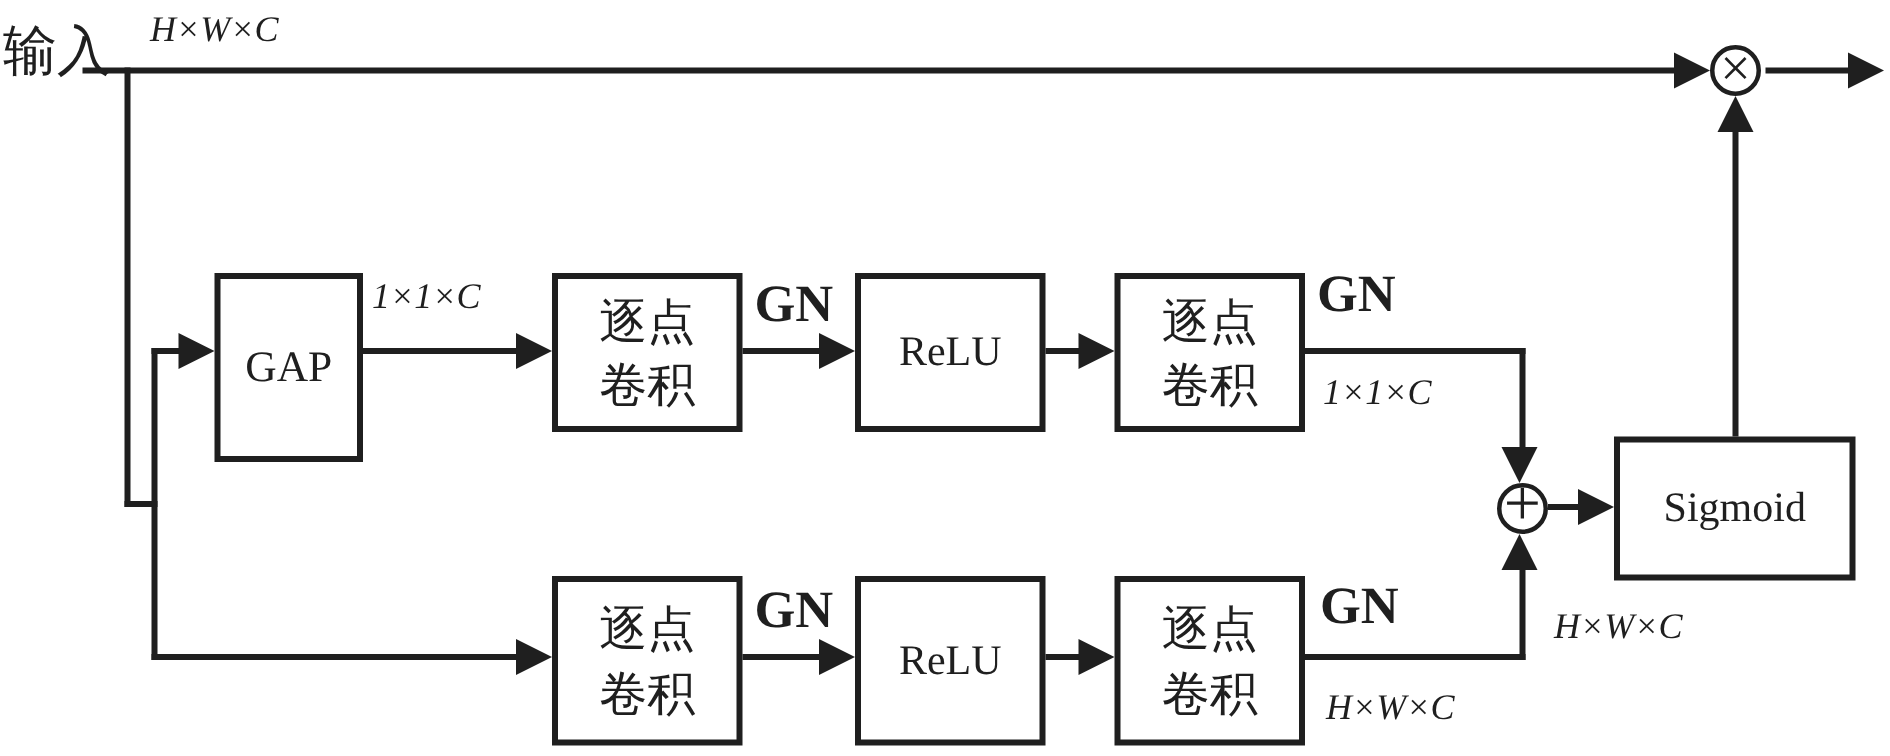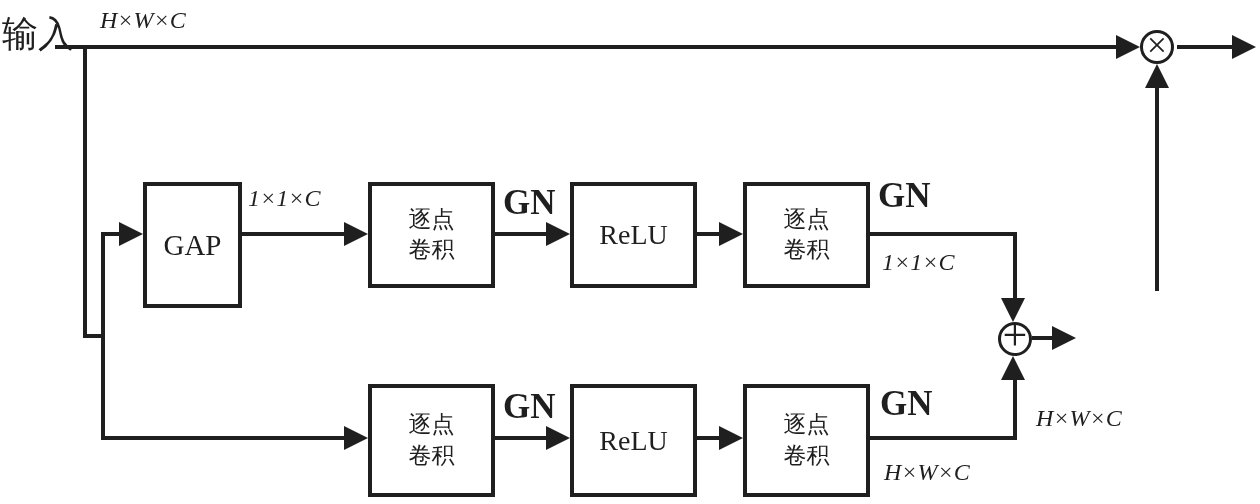--- a/index.html
+++ b/index.html
@@ -6,21 +6,21 @@
   .stage{
     position:relative;width:1260px;height:504px;background:#ffffff;overflow:hidden;
     font-family:"Liberation Serif","DejaVu Serif",serif;color:#1f1f1f;
   }
   .ln{position:absolute;background:#1f1f1f;}
   .box{
     position:absolute;box-sizing:border-box;border:4px solid #1f1f1f;background:#fff;
     display:flex;align-items:center;justify-content:center;text-align:center;
   }
   .box-en{font-size:28px;line-height:1;}
-  .box-cjk{font-size:23px;line-height:1.32;}
+  .box-cjk{font-size:32px;line-height:1.32;}
   .wrap2{display:inline-block;width:2.06em;text-align:center;}
   .node{
     position:absolute;box-sizing:border-box;width:34px;height:34px;border:3px solid #1f1f1f;
     border-radius:50%;background:#fff;display:flex;align-items:center;justify-content:center;
   }
   .op-x{font-size:36px;line-height:1;transform:translateY(-2px);}
   .op-p{font-size:44px;line-height:1;transform:translateY(-3px);}
   .lbl{position:absolute;white-space:nowrap;}
   .cjk-lbl{font-size:36px;line-height:1;}
   .gn{font-size:35px;line-height:1;font-weight:bold;}
@@ -89,20 +89,23 @@
   <div class="arr arr-d" style="left:1001px;top:298px;"></div>
   <div class="lbl math" style="left:882px;top:250px;">1×1×C</div>
 
   <div class="node" style="left:998px;top:322px;">
     <span class="op-p">+</span>
   </div>
 
   <div class="ln" style="left:1032px;top:336px;width:22px;height:4px;"></div>
   <div class="arr arr-r" style="left:1052px;top:326px;"></div>
 
+  <div class="box box-en" style="left:1076px;top:291px;width:161px;height:96px;">
+    <span>Sigmoid</span>
+  </div>
   <div class="lbl math" style="left:1036px;top:406px;">H×W×C</div>
 
   <div class="ln" style="left:1155px;top:86px;width:4px;height:205px;"></div>
   <div class="arr arr-u" style="left:1145px;top:64px;"></div>
 
   <div class="ln" style="left:101px;top:436px;width:245px;height:4px;"></div>
   <div class="arr arr-r" style="left:344px;top:426px;"></div>
 
   <div class="box box-cjk" style="left:368px;top:384px;width:127px;height:113px;">
     <span class="wrap2">逐点卷积</span>

